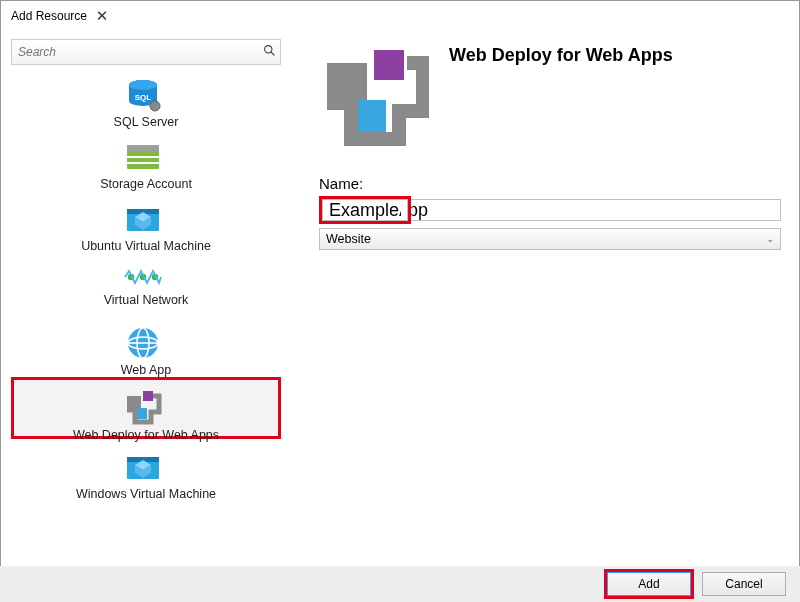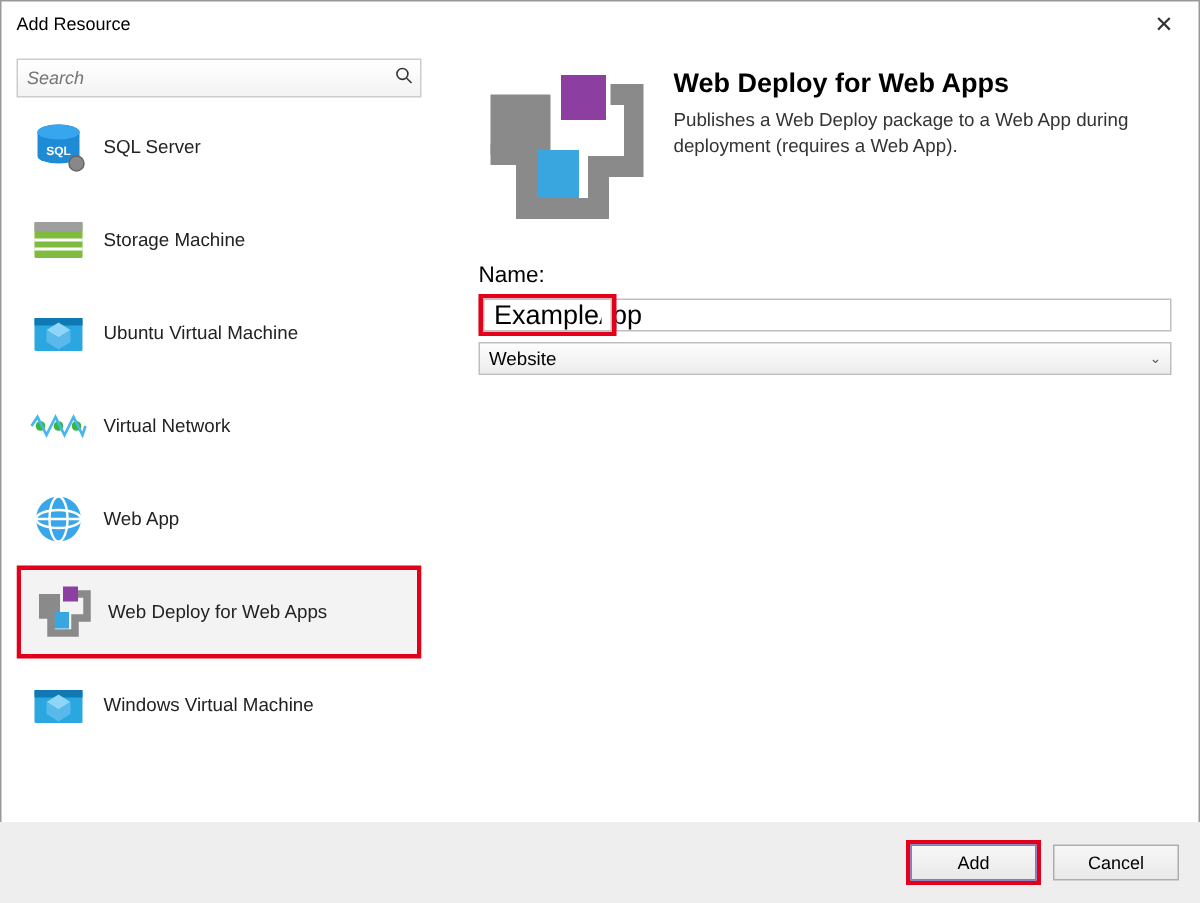--- a/index.html
+++ b/index.html
@@ -11,21 +11,20 @@
     background: #fff;
     width: 800px;
     height: 602px;
     overflow: hidden;
     position: relative;
   }
   .titlebar {
     height: 30px;
     display: flex;
     align-items: center;
-    justify-content: space-between;
     padding: 0 8px 0 10px;
   }
   .titlebar-title { font-size: 12px; }
   .close-x {
     font-size: 15px;
     font-weight: 300;
     width: 30px;
     text-align: center;
     color: #333;
     cursor: default;
@@ -65,20 +64,21 @@
     flex: 1;
     overflow: auto;
     margin-top: 2px;
   }
   .resource-item {
     display: flex;
     align-items: center;
     padding: 8px 4px;
     height: 62px;
     cursor: default;
+    flex-direction: column;
   }
   .resource-item .icon-box {
     width: 44px;
     height: 44px;
     margin: 0 8px 0 2px;
     display: flex;
     align-items: center;
     justify-content: center;
   }
   .resource-item .label { font-size: 12.5px; color: #222; }
@@ -131,21 +131,21 @@
     padding: 0 6px;
     font-size: 12.5px;
     gap: 30px;
   }
   .combo .chev { font-size: 9px; color: #555; }
   .footer {
     position: absolute;
     bottom: 0;
     left: 0;
     right: 0;
-    height: 54px;
+    height: 36px;
     background: #eeeeee;
     display: flex;
     align-items: center;
     justify-content: flex-end;
     padding-right: 14px;
     gap: 8px;
   }
   .btn {
     min-width: 84px;
     height: 24px;
@@ -200,21 +200,21 @@
 
         <div class="resource-item">
           <span class="icon-box">
             <svg width="40" height="40" viewBox="0 0 40 40">
               <rect x="4" y="8" width="32" height="24" fill="#7fbb3c" rx="1"></rect>
               <rect x="4" y="8" width="32" height="6" fill="#9e9e9e"></rect>
               <line x1="4" y1="20" x2="36" y2="20" stroke="#fff" stroke-width="2"></line>
               <line x1="4" y1="26" x2="36" y2="26" stroke="#fff" stroke-width="2"></line>
             </svg>
           </span>
-          <span class="label">Storage Machine</span>
+          <span class="label">Storage Account</span>
         </div>
 
         <div class="resource-item">
           <span class="icon-box">
             <svg width="40" height="40" viewBox="0 0 40 40">
               <rect x="4" y="10" width="32" height="22" fill="#2aa6e0" rx="1"></rect>
               <rect x="4" y="10" width="32" height="5" fill="#1078b3"></rect>
               <path d="M12 18 l8 -5 l8 5 l-8 5 z" fill="#8fd5f7"></path>
               <path d="M12 18 v8 l8 5 l8 -5 v-8 l-8 5 z" fill="#59b9ea"></path>
             </svg>
@@ -278,21 +278,20 @@
         <div class="detail-icon">
           <svg width="110" height="110" viewBox="0 0 110 110">
             <rect x="8" y="18" width="40" height="40" fill="#8a8a8a"></rect>
             <rect x="55" y="5" width="30" height="30" fill="#8c3fa0"></rect>
             <rect x="35" y="55" width="32" height="32" fill="#3aa6e0"></rect>
             <path d="M8 58 h24 v36 h48 v-28 h24 v-48 h-16" fill="none" stroke="#8a8a8a" stroke-width="14" stroke-linejoin="miter"></path>
           </svg>
         </div>
         <div>
           <div class="detail-title">Web Deploy for Web Apps</div>
-          <div class="detail-desc">Publishes a Web Deploy package to a Web App during deployment (requires a Web App).</div>
         </div>
       </div>
 
       <div class="form-row">
         <div class="form-label">Name:</div>
         <span class="name-hl">
           <input class="text-input" style="width: 86px; border: 1px solid rgb(191, 191, 191);" value="ExampleApp">
         </span>
       </div>
 

